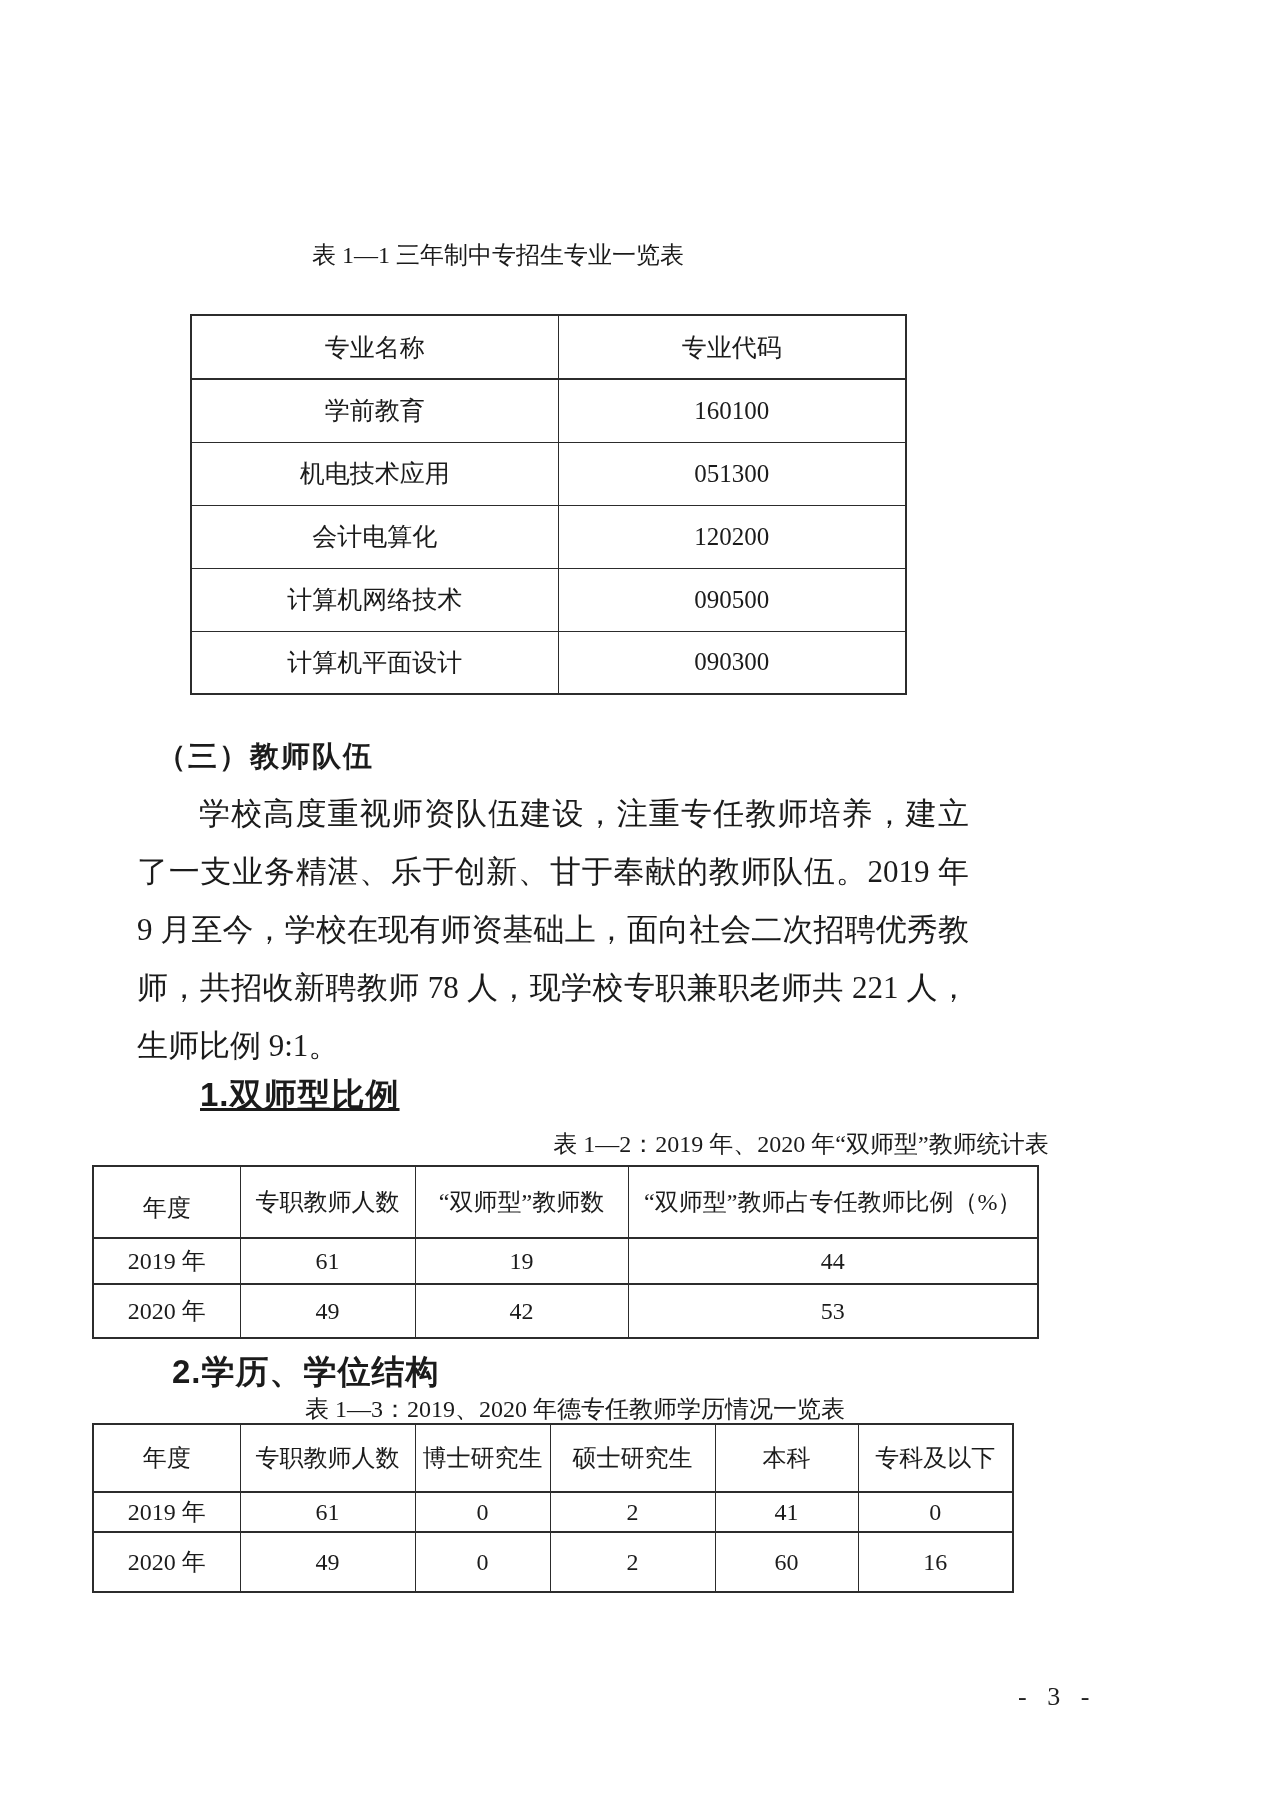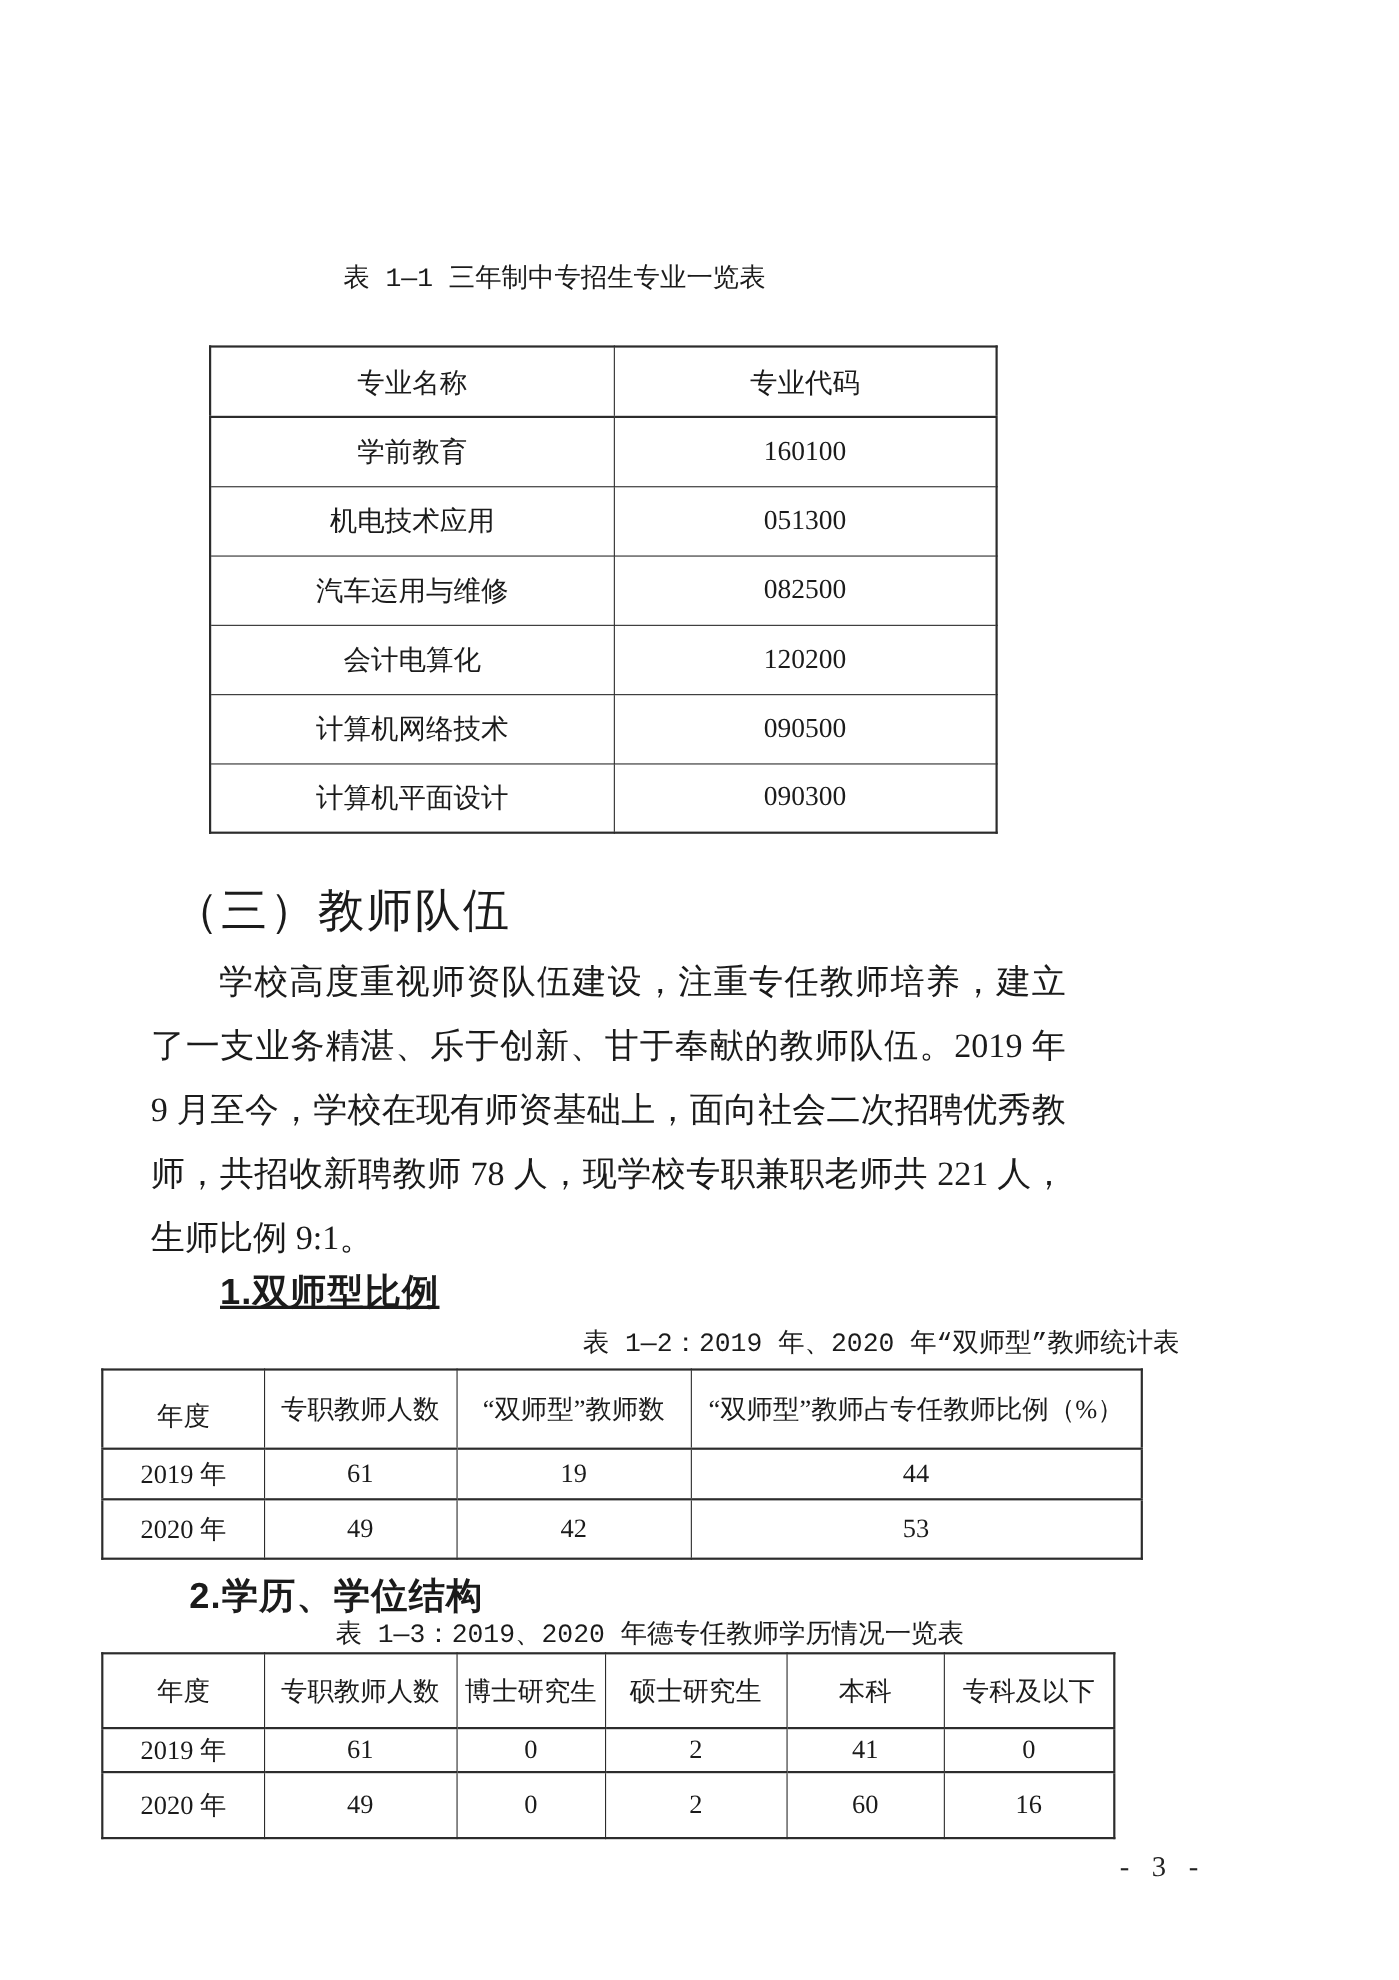--- a/index.html
+++ b/index.html
@@ -2,41 +2,41 @@
 <html><head>
 <meta charset="utf-8">
 <style>
   * { margin:0; padding:0; box-sizing:border-box; }
   html, body { width:1272px; height:1800px; background:#ffffff; overflow:hidden; }
   body {
     position:relative;
     font-family:"Liberation Serif","DejaVu Serif",serif;
     color:#1b1b1b;
   }
-  .caption { font-size:24px; line-height:30px;font-family:Liberation Mono, monospace; }
+  .caption { font-size:24px; line-height:30px; }
   #cap1 { margin:240px 0 0 312px; }
 
   table { border-collapse:collapse; table-layout:fixed; }
   .doc-table { border:2px solid #2c2c2c; }
   .doc-table th, .doc-table td {
     border:1.5px solid #2c2c2c;
     font-weight:normal;
     text-align:center;
     vertical-align:middle;
     font-size:25px;
     overflow:hidden;
     white-space:nowrap;
     margin-left:27px;
   }
 
   #table1 { margin:44px 0 0 190px; width:715px; }
   #table1 th { height:64px; border-bottom:2px solid #2c2c2c; }
   #table1 td { height:63px; }
 
-  #h-teachers { margin:42px 0 0 157px; font-size:42px; font-weight:normal; letter-spacing:2px; }
+  #h-teachers { margin:42px 0 0 157px; font-size:29px; font-weight:bold; letter-spacing:2px; }
 
   #para {
     margin:8px 0 0 137px;
     width:832px;
     font-size:31px;
     line-height:58px;
     text-align:justify;
     text-indent:2em;
   }
 
@@ -95,24 +95,20 @@
       </tr>
     </thead>
     <tbody>
       <tr>
         <td>学前教育</td>
         <td>160100</td>
       </tr>
       <tr>
         <td>机电技术应用</td>
         <td>051300</td>
-      </tr>
-      <tr>
-        <td>汽车运用与维修</td>
-        <td>082500</td>
       </tr>
       <tr>
         <td>会计电算化</td>
         <td>120200</td>
       </tr>
       <tr>
         <td>计算机网络技术</td>
         <td>090500</td>
       </tr>
       <tr>

